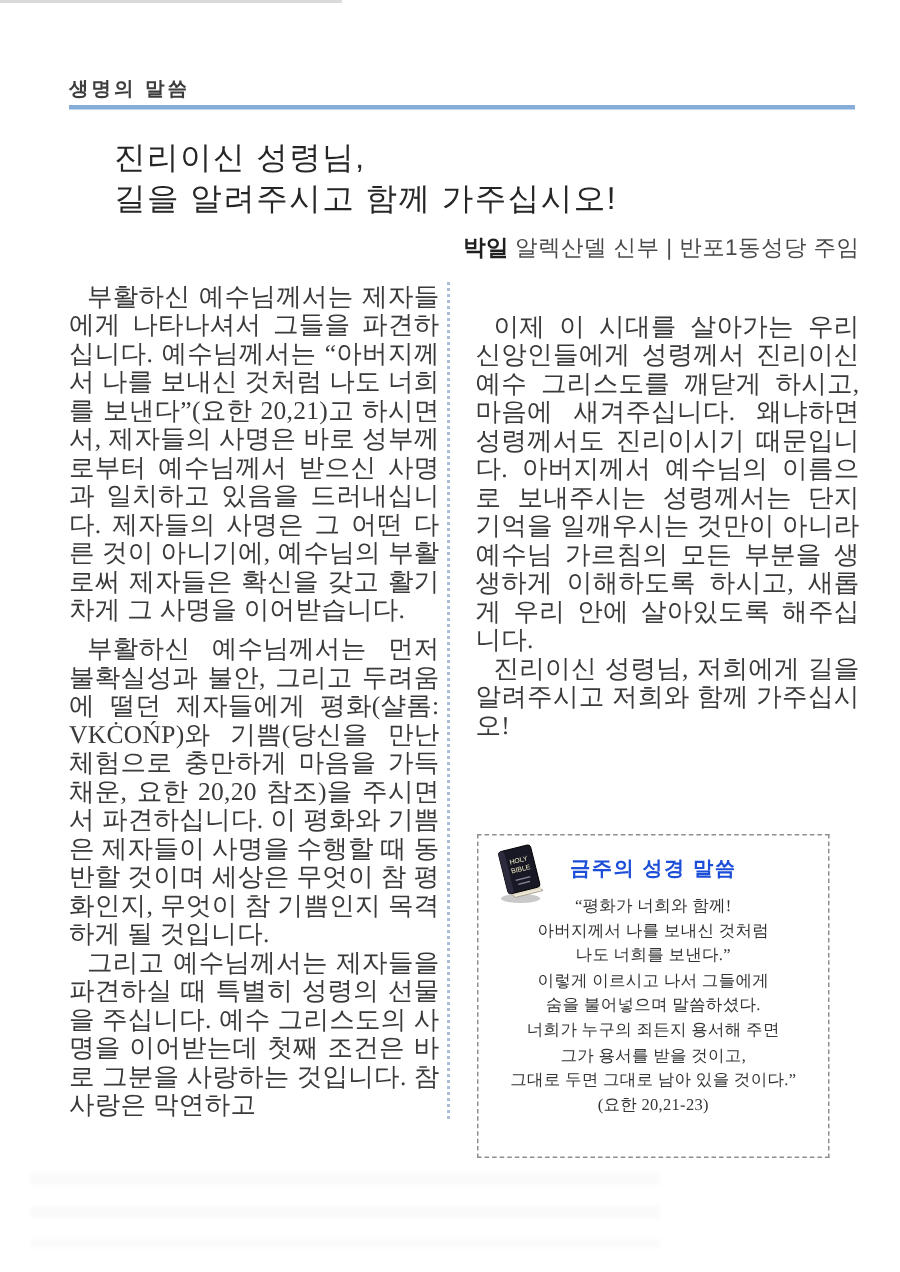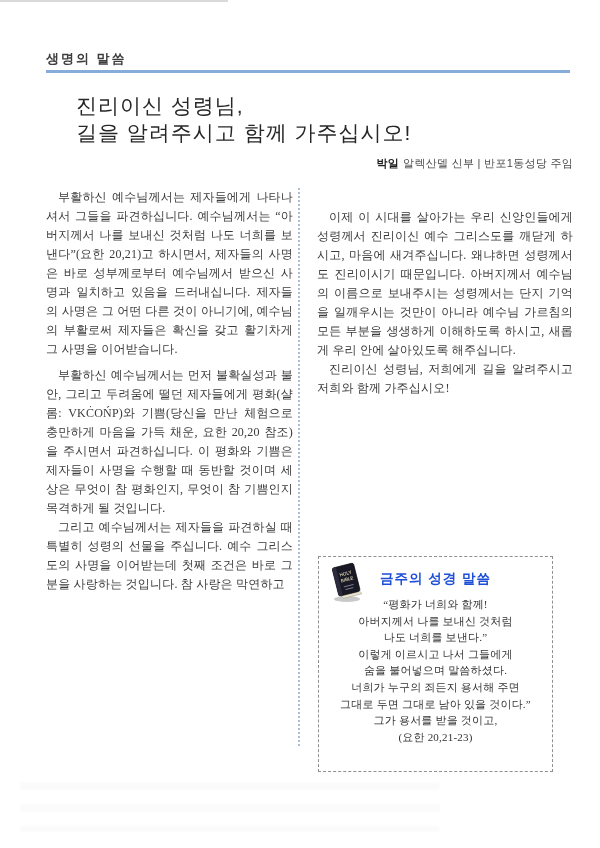--- a/index.html
+++ b/index.html
@@ -40,29 +40,29 @@
     font-size: 21px;
     font-weight: 500;
     letter-spacing: 1px;
     line-height: 27px;
     color: #262626;
   }
   .byline {
     position: absolute;
     right: 27px; top: 156px;
     font-family: "Liberation Sans", "DejaVu Sans", sans-serif;
-    font-size: 11px;
+    font-size: 15px;
     color: #4a4a4a;
     letter-spacing: 0.3px;
   }
   .byline .author { font-weight: bold; color: #1f1f1f; margin-right: 4px; }
   .column {
     position: absolute;
     top: 188px;
-    font-size: 12px;
+    font-size: 17px;
     line-height: 19px;
     text-align: justify;
     word-break: break-all;
     color: #3a3a3a;
     letter-spacing: 0.2px;
   }
   .column-left  { left: 46px;  width: 247px; }
   .column-right { left: 317px; width: 256px; }
   .column p.indent { text-indent: 12px; }
   .column p.gap-sm { margin-top: 7px; }
@@ -160,21 +160,21 @@
       </g>
     </svg>
     <div class="verse-title">금주의 성경 말씀</div>
     <div class="verse-lines">
       <div>“평화가 너희와 함께!</div>
       <div>아버지께서 나를 보내신 것처럼</div>
       <div>나도 너희를 보낸다.”</div>
       <div>이렇게 이르시고 나서 그들에게</div>
       <div>숨을 불어넣으며 말씀하셨다.</div>
       <div>너희가 누구의 죄든지 용서해 주면</div>
+      <div>그가 용서를 받을 것이고,</div>
       <div>그대로 두면 그대로 남아 있을 것이다.”</div>
-      <div>그가 용서를 받을 것이고,</div>
       <div>(요한 20,21-23)</div>
     </div>
   </div>
 
   <div class="bleed-artifact"></div>
 
 </div>
 
 </body></html>

